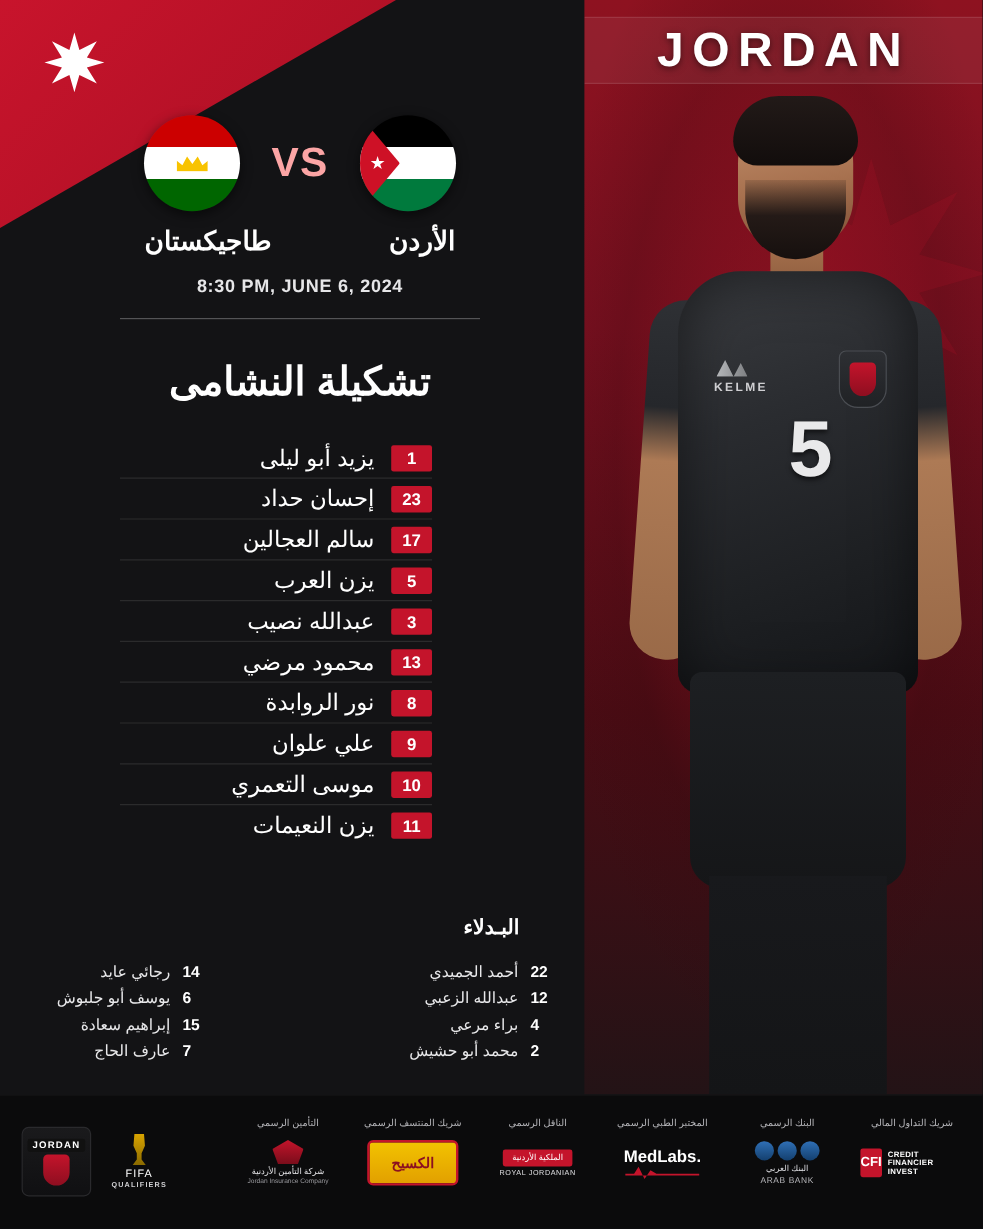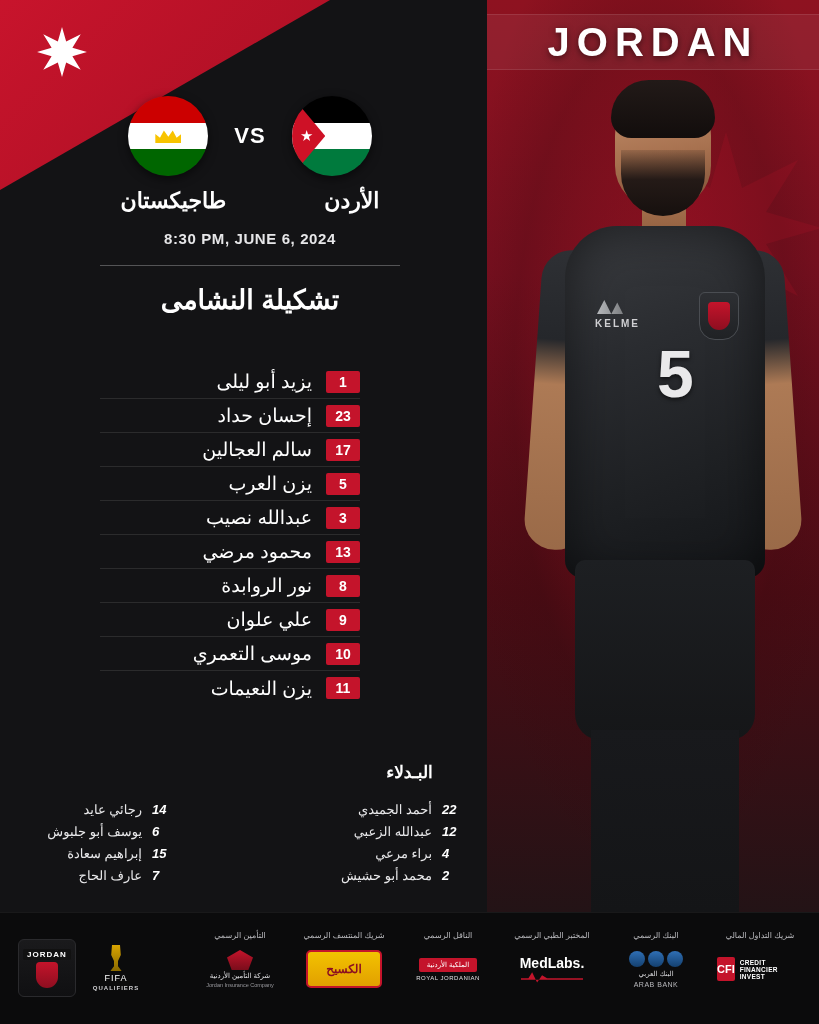--- a/index.html
+++ b/index.html
@@ -160,40 +160,40 @@
     position: absolute; left: 0; top: 0; width: 42%; height: 100%;
     background: #ce1126;
     clip-path: polygon(0 0, 100% 50%, 0 100%);
   }
   .flag-jor .wstar {
     position: absolute; left: 9px; top: 50%; transform: translateY(-50%);
     width: 12px; height: 12px; background: #fff;
     clip-path: polygon(50% 0%, 61% 35%, 98% 35%, 68% 57%, 79% 91%, 50% 70%, 21% 91%, 32% 57%, 2% 35%, 39% 35%);
   }
   .vs {
-    font-size: 22px; font-weight: 800; color: #ffffff; letter-spacing: 1px;
+    font-size: 34px; font-weight: 800; color: #fca5a5; letter-spacing: 1px;
   }
   .teams-row {
     display: flex; align-items: center; justify-content: center; gap: 98px;
     margin-top: 12px;
   }
   .team-name {
     font-size: 22px; font-weight: 700; color: #ffffff; direction: rtl;
   }
   .match-time {
     margin-top: 16px;
     font-size: 15px; font-weight: 700; color: #e6e6e8; letter-spacing: 0.6px;
   }
   .divider {
     margin: 18px auto 0; width: 300px; height: 1px;
     background: rgba(255,255,255,0.28);
   }
   .lineup-title {
-    margin-top: 18px;
-    font-size: 27px; font-weight: 700; color: #ffffff; direction: rtl;
+    margin-top: 32px;
+    font-size: 33px; font-weight: 700; color: #ffffff; direction: rtl;
     letter-spacing: 1px;
   }
 
   
   .xi {
     position: absolute; left: 100px; top: 365px; width: 260px;
   }
   .xi-row {
     display: flex; align-items: center; justify-content: flex-end;
     gap: 14px; height: 34px;
@@ -223,21 +223,21 @@
   }
   .subs-col { width: 130px; }
   .sub-row {
     display: flex; align-items: center; justify-content: flex-end; gap: 10px;
     height: 22px;
   }
   .sub-name {
     font-size: 13px; color: #e8e8ea; direction: rtl; text-align: right; flex: 1;
   }
   .sub-num {
-    font-size: 13px; font-weight: 700; color: #ffffff; width: 18px; text-align: left; font-style: italic;
+    font-size: 13px; font-weight: 700; color: #ffffff; width: 18px; text-align: left;
   }
 
   
   .footer {
     position: absolute; left: 0; bottom: 0; width: 819px; height: 112px;
     background: #0b0b0c;
     border-top: 1px solid rgba(255,255,255,0.06);
   }
   .footer-left {
     position: absolute; left: 18px; top: 26px;

